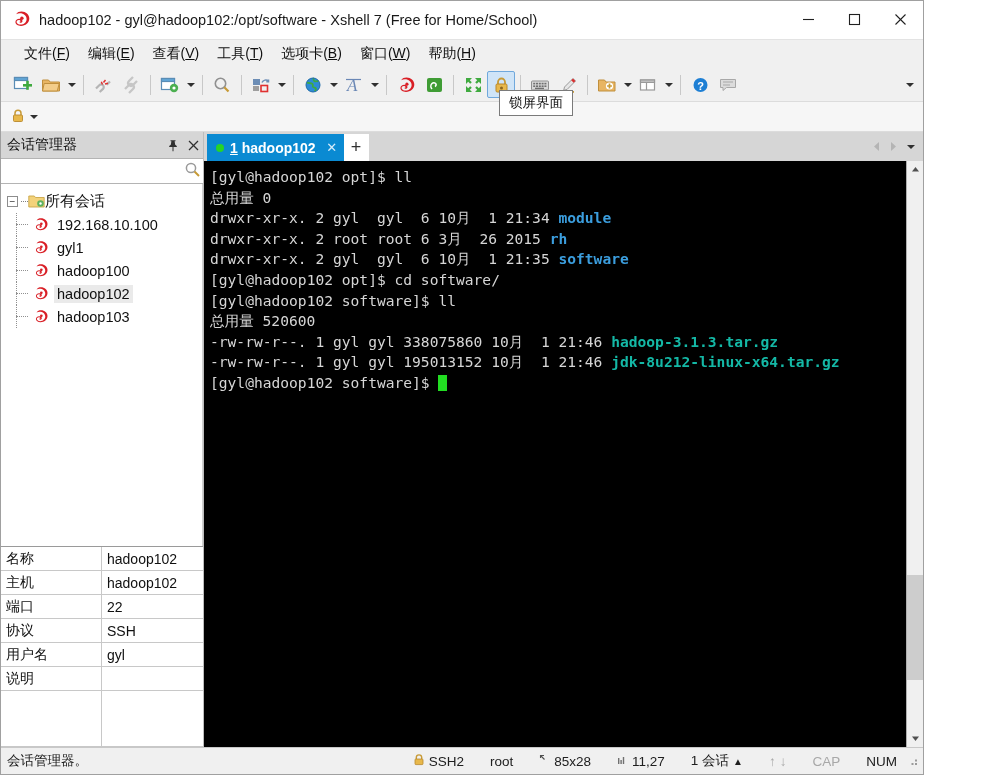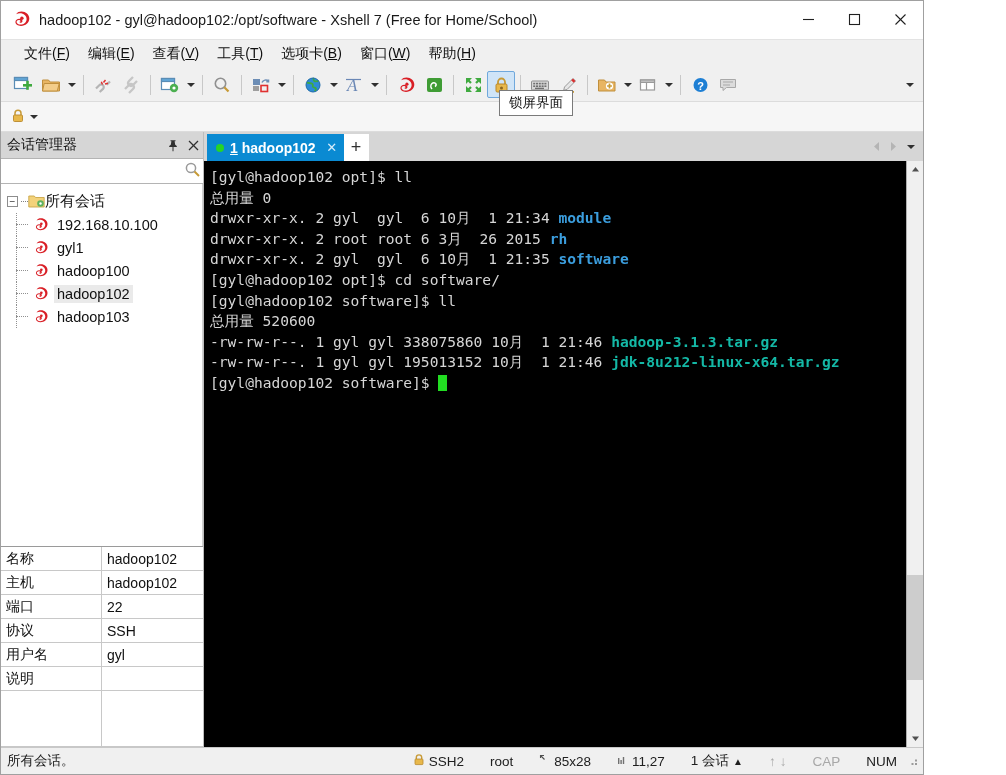--- a/index.html
+++ b/index.html
@@ -703,21 +703,21 @@
             <svg width="9" height="7" viewBox="0 0 9 7">
                 <path d="M4.5 6L1 1.5h7z" fill="#505050"></path>
               </svg>
           </div>
         </div>
       </div>
     </div>
   </div>
 
   <div class="statusbar">
-    <div class="sb-msg">所有会话。</div>
+    <div class="sb-msg">会话管理器。</div>
     <div class="sb-spacer"></div>
     <div class="sb-cell">
       <span>
         <svg width="12" height="13" viewBox="0 0 12 13">
           <path d="M3.3 6V4.6a2.7 2.7 0 015.4 0V6" fill="none" stroke="#c79a36" stroke-width="1.4"></path>
           <rect x="2" y="6" width="8" height="5.6" rx="0.9" fill="#e8b84b" stroke="#b8882c" stroke-width="0.8"></rect>
         </svg>
       </span>
       <span>SSH2</span>
     </div>

